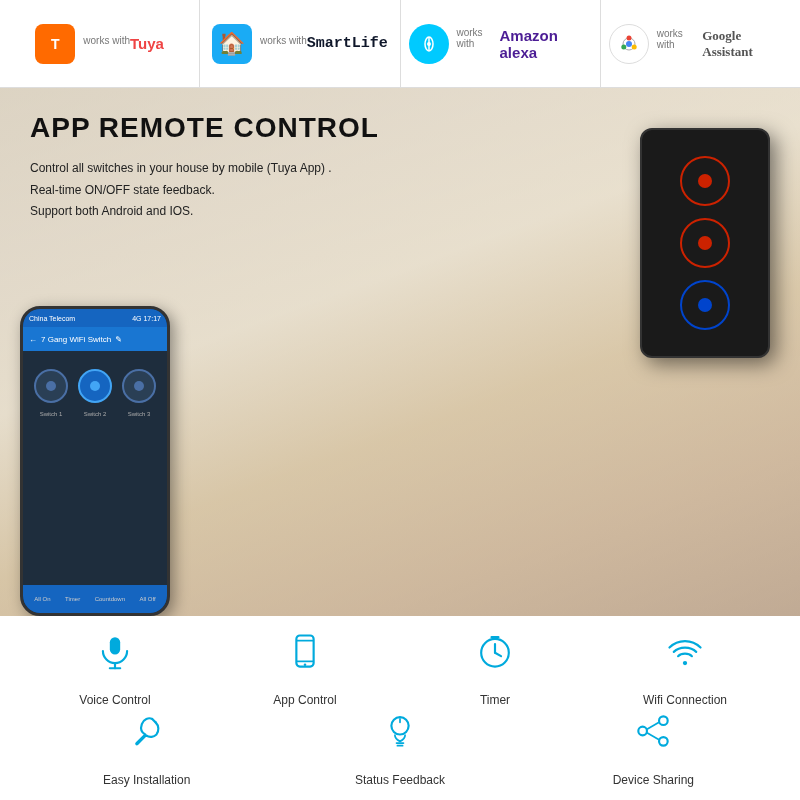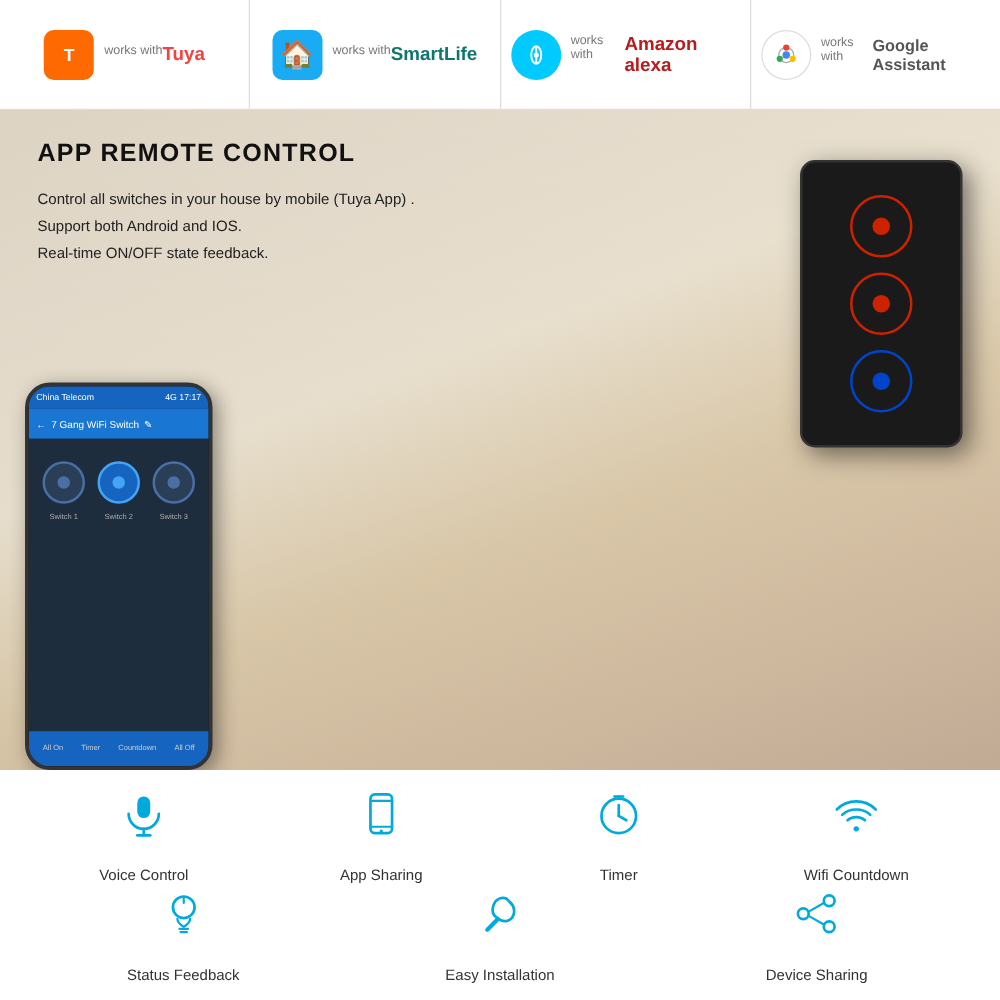--- a/index.html
+++ b/index.html
@@ -39,23 +39,23 @@
       flex-shrink: 0;
     }
     .badge-icon.tuya { background: #ff6a00; color: #fff; font-weight: bold; font-size: 14px; }
     .badge-icon.smartlife { background: #1aabf5; color: #fff; }
     .badge-icon.alexa { background: #00caff; color: #fff; border-radius: 50%; }
     .badge-icon.google { background: #fff; border: 1px solid #ddd; border-radius: 50%; }
     .badge-text { display: flex; flex-direction: row; }
     .badge-text .works { font-size: 10px; color: #777; }
     .badge-text .brand { font-size: 15px; font-weight: bold; color: #222; }
     .badge-text .brand.tuya-color { color: #ef4444; }
-    .badge-text .brand.smartlife-color { color: #0f766e; }
-    .badge-text .brand.alexa-color { color: #b91c1c; }
-    .badge-text .brand.google-color { color: #555; font-size: 13px; }
+    .badge-text .brand.smartlife-color { color: #0f172a; font-family: Liberation Mono, monospace; }
+    .badge-text .brand.alexa-color { color: #4c1d95; }
+    .badge-text .brand.google-color { color: #555; font-size: 13px; font-family: Liberation Serif, serif; }
 
     
     .main-section {
       height: 528px;
       position: relative;
       background: linear-gradient(to bottom, #f5f5f5 0%, #e8e8e8 100%);
       overflow: hidden;
     }
 
     
@@ -67,21 +67,21 @@
       opacity: 0.55;
     }
 
     .main-content {
       position: relative;
       z-index: 2;
       padding: 24px 30px 0 30px;
     }
 
     .main-title {
-      font-size: 20px;
+      font-size: 28px;
       font-weight: 900;
       color: #111;
       margin-bottom: 14px;
       letter-spacing: 1px;
     }
 
     .description {
       font-size: 12px;
       color: #222;
       line-height: 1.8;
@@ -311,22 +311,22 @@
   </div>
 </div>
 
 <div class="main-section">
   <div class="room-bg"></div>
 
   <div class="main-content">
     <div class="main-title">APP REMOTE CONTROL</div>
     <div class="description">
       <div>Control all switches in your house by mobile (Tuya App) .</div>
+      <div>Real-time ON/OFF state feedback.</div>
       <div>Support both Android and IOS.</div>
-      <div>Real-time ON/OFF state feedback.</div>
     </div>
   </div>
 
   <div class="phone-mockup">
     <div class="phone-outer">
       <div class="phone-screen">
         <div class="phone-status-bar">
           <span>China Telecom</span>
           <span>4G 17:17</span>
         </div>
@@ -393,21 +393,21 @@
 
     <div class="feature-item">
       <div class="feature-icon">
         <svg class="icon-svg" viewBox="0 0 44 44" fill="none">
           <rect x="12" y="4" width="20" height="36" rx="4" stroke="#00aadd" stroke-width="2.5"></rect>
           <line x1="12" y1="10" x2="32" y2="10" stroke="#00aadd" stroke-width="2"></line>
           <line x1="12" y1="34" x2="32" y2="34" stroke="#00aadd" stroke-width="2"></line>
           <circle cx="22" cy="38" r="1.5" fill="#00aadd"></circle>
         </svg>
       </div>
-      <span class="feature-label">App Sharing</span>
+      <span class="feature-label">App Control</span>
     </div>
 
     <div class="feature-item">
       <div class="feature-icon">
         <svg class="icon-svg" viewBox="0 0 44 44" fill="none">
           <circle cx="22" cy="24" r="16" stroke="#00aadd" stroke-width="2.5"></circle>
           <line x1="22" y1="24" x2="22" y2="14" stroke="#00aadd" stroke-width="2.5" stroke-linecap="round"></line>
           <line x1="22" y1="24" x2="29" y2="28" stroke="#00aadd" stroke-width="2.5" stroke-linecap="round"></line>
           <line x1="18" y1="6" x2="26" y2="6" stroke="#00aadd" stroke-width="2.5" stroke-linecap="round"></line>
           <line x1="22" y1="6" x2="22" y2="8" stroke="#00aadd" stroke-width="2.5" stroke-linecap="round"></line>
@@ -418,53 +418,53 @@
 
     <div class="feature-item">
       <div class="feature-icon">
         <svg class="icon-svg" viewBox="0 0 44 44" fill="none">
           <path d="M4 18c9.9-9.9 26.1-9.9 36 0" stroke="#00aadd" stroke-width="2.5" stroke-linecap="round"></path>
           <path d="M9 23c6.6-6.6 19.4-6.6 26 0" stroke="#00aadd" stroke-width="2.5" stroke-linecap="round"></path>
           <path d="M14 28c3.9-3.9 12.1-3.9 16 0" stroke="#00aadd" stroke-width="2.5" stroke-linecap="round"></path>
           <circle cx="22" cy="36" r="2.5" fill="#00aadd"></circle>
         </svg>
       </div>
-      <span class="feature-label">Wifi Countdown</span>
+      <span class="feature-label">Wifi Connection</span>
     </div>
   </div>
 
   <div class="features-row">
 
+
+    <div class="feature-item">
+      <div class="feature-icon">
+        <svg class="icon-svg" viewBox="0 0 44 44" fill="none">
+          <path d="M28 8 C24 6 18 8 16 14 C14 20 16 24 20 26 L10 36 C9 37 10 38 11 37 L21 27 C25 30 30 29 33 26 C36 22 36 16 32 12" stroke="#00aadd" stroke-width="2.5" fill="none" stroke-linecap="round" stroke-linejoin="round"></path>
+          <path d="M28 8 L32 12" stroke="#00aadd" stroke-width="2.5" stroke-linecap="round"></path>
+        </svg>
+      </div>
+      <span class="feature-label">Easy Installation</span>
+    </div>
 
     <div class="feature-item">
       <div class="feature-icon">
         <svg class="icon-svg" viewBox="0 0 44 44" fill="none">
           <circle cx="22" cy="16" r="10" stroke="#00aadd" stroke-width="2.5"></circle>
           <path d="M16 26 C16 30 18 32 22 34 C26 32 28 30 28 26" stroke="#00aadd" stroke-width="2" fill="none"></path>
           <line x1="18" y1="36" x2="26" y2="36" stroke="#00aadd" stroke-width="2" stroke-linecap="round"></line>
           <line x1="19" y1="39" x2="25" y2="39" stroke="#00aadd" stroke-width="2" stroke-linecap="round"></line>
           <line x1="22" y1="8" x2="22" y2="12" stroke="#00aadd" stroke-width="2" stroke-linecap="round"></line>
         </svg>
       </div>
       <span class="feature-label">Status Feedback</span>
     </div>
 
     <div class="feature-item">
       <div class="feature-icon">
         <svg class="icon-svg" viewBox="0 0 44 44" fill="none">
-          <path d="M28 8 C24 6 18 8 16 14 C14 20 16 24 20 26 L10 36 C9 37 10 38 11 37 L21 27 C25 30 30 29 33 26 C36 22 36 16 32 12" stroke="#00aadd" stroke-width="2.5" fill="none" stroke-linecap="round" stroke-linejoin="round"></path>
-          <path d="M28 8 L32 12" stroke="#00aadd" stroke-width="2.5" stroke-linecap="round"></path>
-        </svg>
-      </div>
-      <span class="feature-label">Easy Installation</span>
-    </div>
-
-    <div class="feature-item">
-      <div class="feature-icon">
-        <svg class="icon-svg" viewBox="0 0 44 44" fill="none">
           <circle cx="34" cy="10" r="5" stroke="#00aadd" stroke-width="2.5"></circle>
           <circle cx="10" cy="22" r="5" stroke="#00aadd" stroke-width="2.5"></circle>
           <circle cx="34" cy="34" r="5" stroke="#00aadd" stroke-width="2.5"></circle>
           <line x1="29" y1="12" x2="15" y2="20" stroke="#00aadd" stroke-width="2"></line>
           <line x1="15" y1="24" x2="29" y2="32" stroke="#00aadd" stroke-width="2"></line>
         </svg>
       </div>
       <span class="feature-label">Device Sharing</span>
     </div>
   </div>

